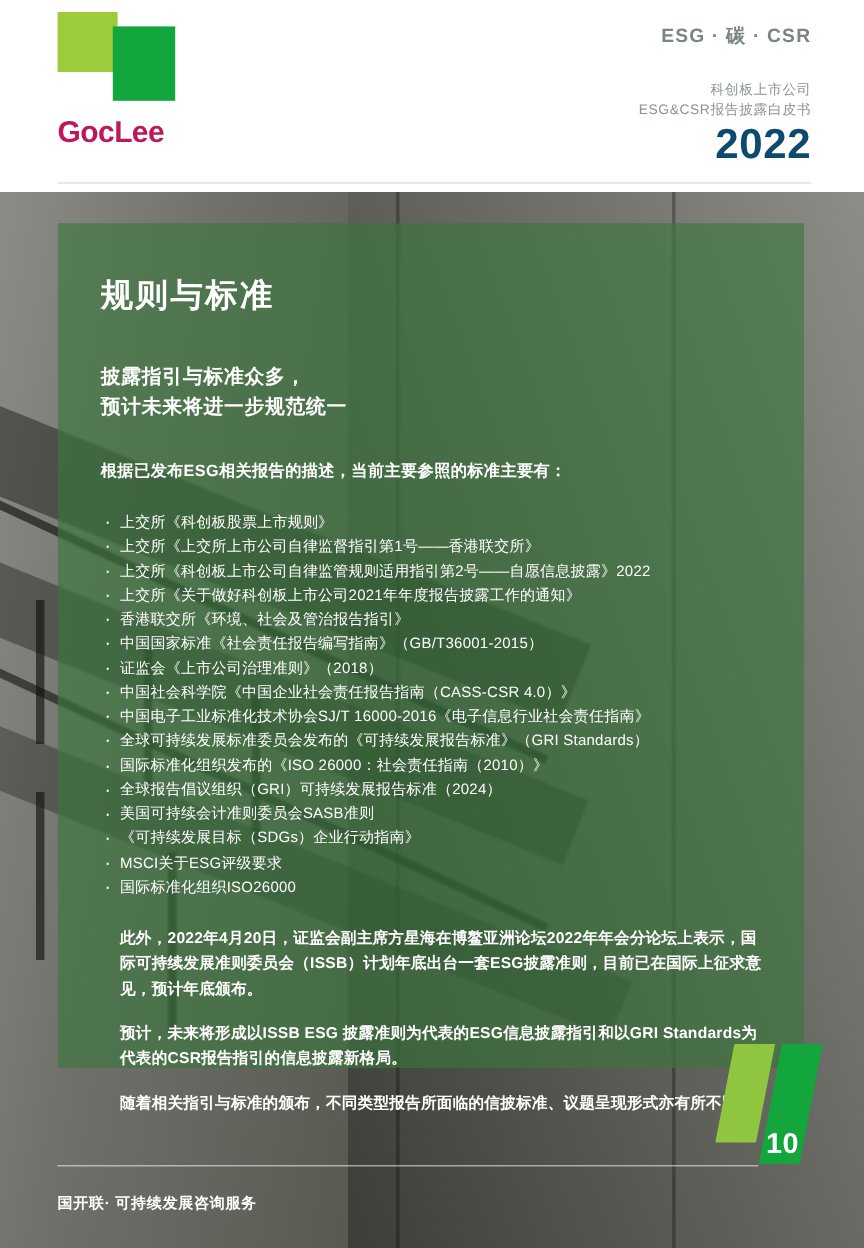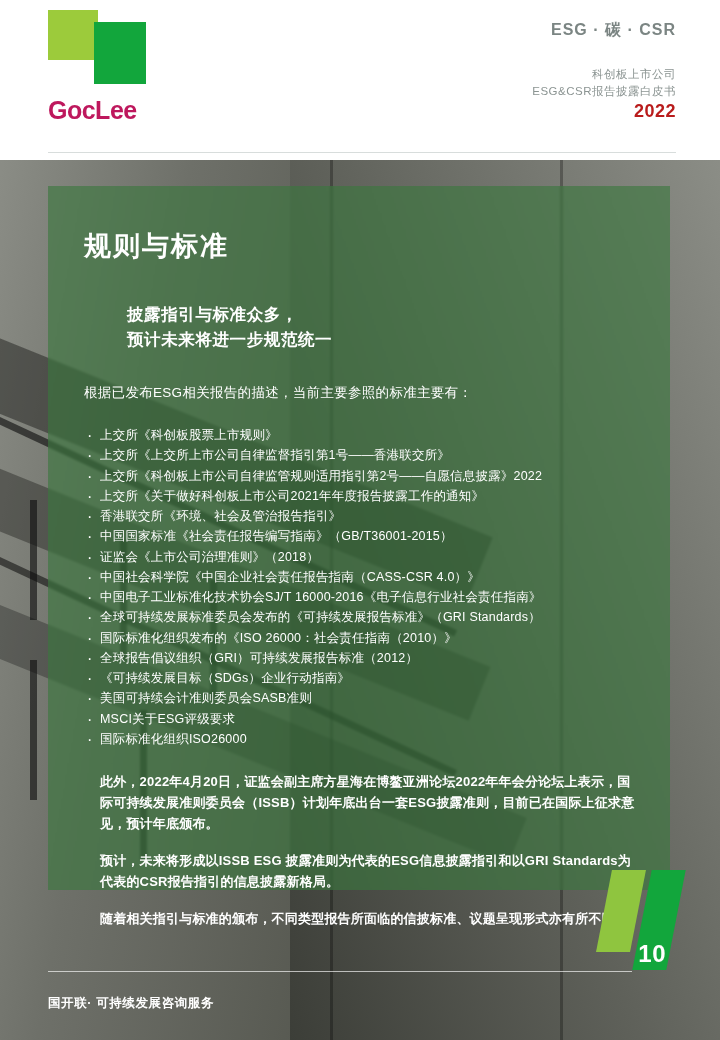--- a/index.html
+++ b/index.html
@@ -135,23 +135,23 @@
     color: #7b8583;
   }
   .hdr-line1, .hdr-line2 {
     font-size: 11.5px;
     color: #8b9492;
     margin-top: 2px;
     letter-spacing: 0.5px;
   }
   .hdr-line1 { margin-top: 26px; }
   .hdr-year {
-    font-size: 18px;
-    font-weight: bold;
-    color: #b91c1c;
+    font-size: 35px;
+    font-weight: bold;
+    color: #0c4a6e;
     margin-top: 2px;
     letter-spacing: 0.5px;
   }
   .hdr-rule {
     position: absolute;
     left: 48px; right: 44px; top: 152px;
     height: 1px;
     background: #d8dddc;
   }
 
@@ -175,21 +175,21 @@
   }
   .panel-sub {
     font-size: 16.5px;
     font-weight: bold;
     line-height: 1.5;
     margin: 0 0 30px 0;
     letter-spacing: 0.6px;
   }
   .panel-lead {
     font-size: 13.5px;
-    font-weight: normal;
+    font-weight: bold;
     line-height: 1.6;
     margin: 0 0 22px 0;
     letter-spacing: 0.3px;
   }
   .bullets {
     margin: 0 0 22px 0;
     padding: 0;
     list-style: none;
   }
   .bullets li {
@@ -285,38 +285,38 @@
       <div class="hdr-line1">科创板上市公司</div>
       <div class="hdr-line2">ESG&amp;CSR报告披露白皮书</div>
       <div class="hdr-year">2022</div>
     </div>
     <div class="hdr-rule"></div>
   </div>
 
   <div class="panel">
     <div class="panel-inner">
       <h1 class="panel-title">规则与标准</h1>
-      <div class="panel-sub" style="white-space: pre-line; margin-left: 43px;">披露指引与标准众多，
+      <div class="panel-sub" style="white-space: pre-line;">披露指引与标准众多，
 预计未来将进一步规范统一</div>
       <div class="panel-lead">根据已发布ESG相关报告的描述，当前主要参照的标准主要有：</div>
       <ul class="bullets">
         <li>上交所《科创板股票上市规则》</li>
         <li>上交所《上交所上市公司自律监督指引第1号——香港联交所》</li>
         <li>上交所《科创板上市公司自律监管规则适用指引第2号——自愿信息披露》2022</li>
         <li>上交所《关于做好科创板上市公司2021年年度报告披露工作的通知》</li>
         <li>香港联交所《环境、社会及管治报告指引》</li>
         <li>中国国家标准《社会责任报告编写指南》（GB/T36001-2015）</li>
         <li>证监会《上市公司治理准则》（2018）</li>
         <li>中国社会科学院《中国企业社会责任报告指南（CASS-CSR 4.0）》</li>
         <li>中国电子工业标准化技术协会SJ/T 16000-2016《电子信息行业社会责任指南》</li>
         <li>全球可持续发展标准委员会发布的《可持续发展报告标准》（GRI Standards）</li>
         <li>国际标准化组织发布的《ISO 26000：社会责任指南（2010）》</li>
-        <li>全球报告倡议组织（GRI）可持续发展报告标准（2012）</li>
+        <li>全球报告倡议组织（GRI）可持续发展报告标准（2024）</li>
+        <li>美国可持续会计准则委员会SASB准则</li>
         <li>《可持续发展目标（SDGs）企业行动指南》</li>
-        <li>美国可持续会计准则委员会SASB准则</li>
         <li>MSCI关于ESG评级要求</li>
         <li>国际标准化组织ISO26000</li>
       </ul>
       <p class="para">此外，2022年4月20日，证监会副主席方星海在博鳌亚洲论坛2022年年会分论坛上表示，国际可持续发展准则委员会（ISSB）计划年底出台一套ESG披露准则，目前已在国际上征求意见，预计年底颁布。</p>
       <p class="para">预计，未来将形成以ISSB ESG 披露准则为代表的ESG信息披露指引和以GRI Standards为代表的CSR报告指引的信息披露新格局。</p>
       <p class="para">随着相关指引与标准的颁布，不同类型报告所面临的信披标准、议题呈现形式亦有所不同。</p>
     </div>
   </div>
 
   <div class="footer-shape-a"></div>

